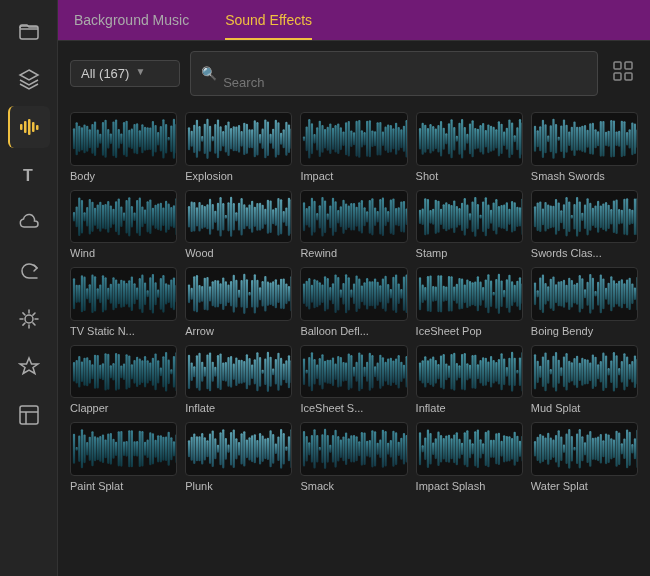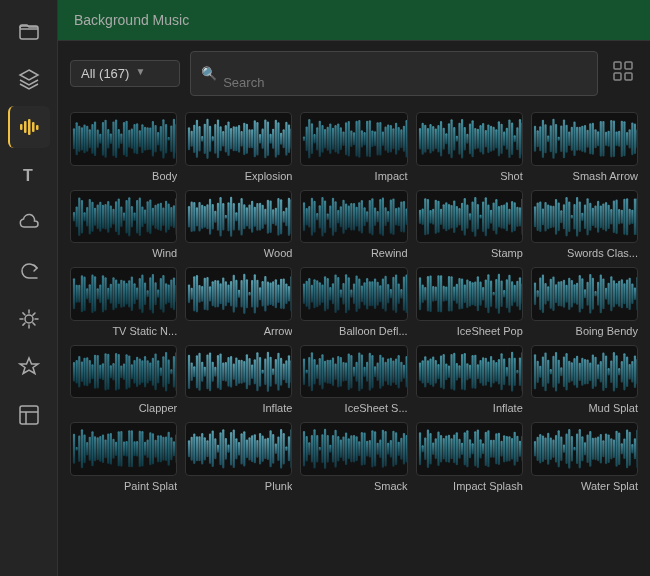--- a/index.html
+++ b/index.html
@@ -51,21 +51,21 @@
       overflow: hidden;
     }
 
     
     .tabs {
       display: flex;
       align-items: center;
       padding: 12px 16px 0;
       gap: 36px;
       border-bottom: 1px solid #333;
-      background: #14532d;
+      background: #701a75;
     }
     .tab {
       font-size: 14px;
       padding-bottom: 10px;
       cursor: pointer;
       color: #aaa;
       border-bottom: 2px solid transparent;
     }
     .tab.active {
       color: #f0c040;
@@ -157,21 +157,21 @@
       position: relative;
     }
     .waveform-svg {
       width: 100%;
       height: 100%;
     }
     .sound-label {
       font-size: 11px;
       color: #bbb;
       margin-top: 4px;
-      text-align: right;
+      text-align: left;
       white-space: nowrap;
       overflow: hidden;
       text-overflow: ellipsis;
       width: 100%;
     }
   </style>
 </head>
 <body>
 
 <div class="sidebar">
@@ -229,20 +229,21 @@
     <svg width="22" height="22" viewBox="0 0 22 22" fill="none">
       <rect x="2" y="2" width="18" height="18" rx="2" stroke="#aaa" stroke-width="1.5" fill="none"></rect>
       <path d="M2 8h18M8 8v12" stroke="#aaa" stroke-width="1.5"></path>
     </svg>
   </div>
 </div>
 
 <div class="main">
   <div class="tabs">
     <div class="tab">Background Music</div>
+    <div class="tab active">Sound Effects</div>
   </div>
 
   <div class="controls">
     <div class="dropdown">
       <span>All (167)</span>
       <span class="dropdown-arrow">▼</span>
     </div>
     <div class="search-box">
       <span class="search-icon">🔍</span>
       <input type="text" placeholder="Search" style="">
@@ -595,21 +596,21 @@
               <rect x="90.0" y="16.7" width="2.3" height="16.6" rx="1.125" fill="url(#wg0)"></rect>
               <rect x="92.8" y="6.0" width="2.3" height="38.0" rx="1.125" fill="url(#wg0)"></rect>
               <rect x="95.5" y="6.7" width="2.3" height="36.6" rx="1.125" fill="url(#wg0)"></rect>
               <rect x="98.3" y="18.0" width="2.3" height="14.1" rx="1.125" fill="url(#wg0)"></rect>
               <rect x="101.0" y="15.0" width="2.3" height="20.1" rx="1.125" fill="url(#wg0)"></rect>
               <rect x="103.8" y="8.0" width="2.3" height="34.1" rx="1.125" fill="url(#wg0)"></rect>
               <rect x="106.5" y="9.1" width="2.3" height="31.8" rx="1.125" fill="url(#wg0)"></rect>
               <rect x="109.3" y="15.2" width="2.3" height="19.6" rx="1.125" fill="url(#wg0)"></rect>
             </svg>
           </div>
-          <div class="sound-label">Smash Arrow</div>
+          <div class="sound-label">Smash Swords</div>
         </div>
         <div class="sound-item">
           <div class="waveform-box">
             <svg class="waveform-svg" viewBox="0 0 110 50" xmlns="http://www.w3.org/2000/svg">
     <defs>
       <linearGradient id="wg0" x1="0" y1="0" x2="0" y2="1">
         <stop offset="0%" stop-color="#4a8fa0"></stop>
         <stop offset="100%" stop-color="#1a4a55"></stop>
       </linearGradient>
       <linearGradient id="wg1" x1="0" y1="0" x2="0" y2="1">

